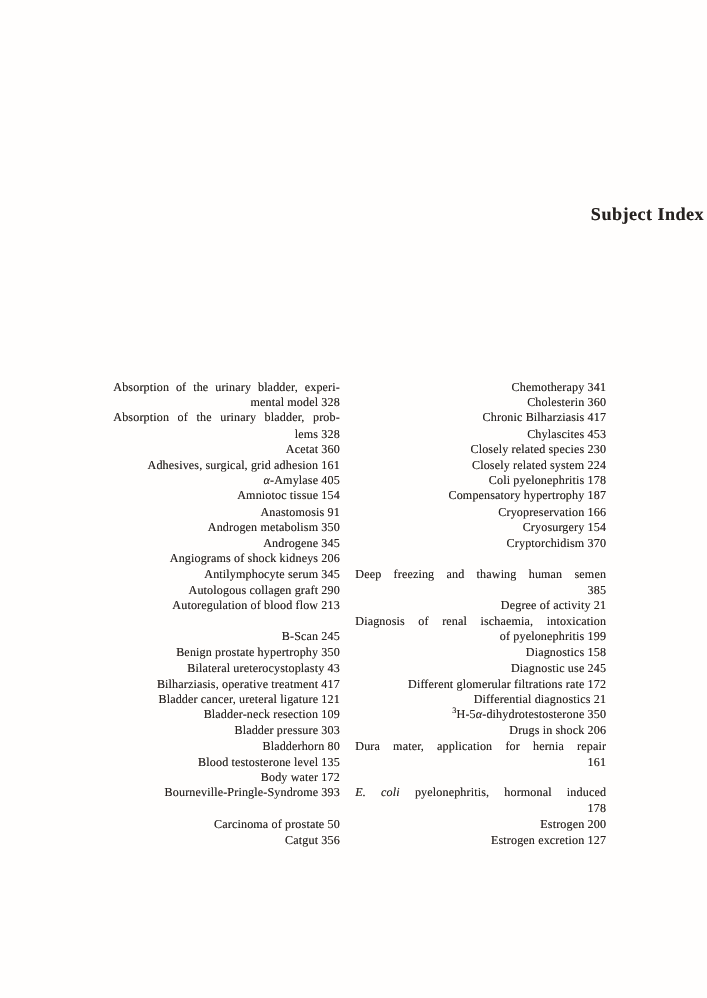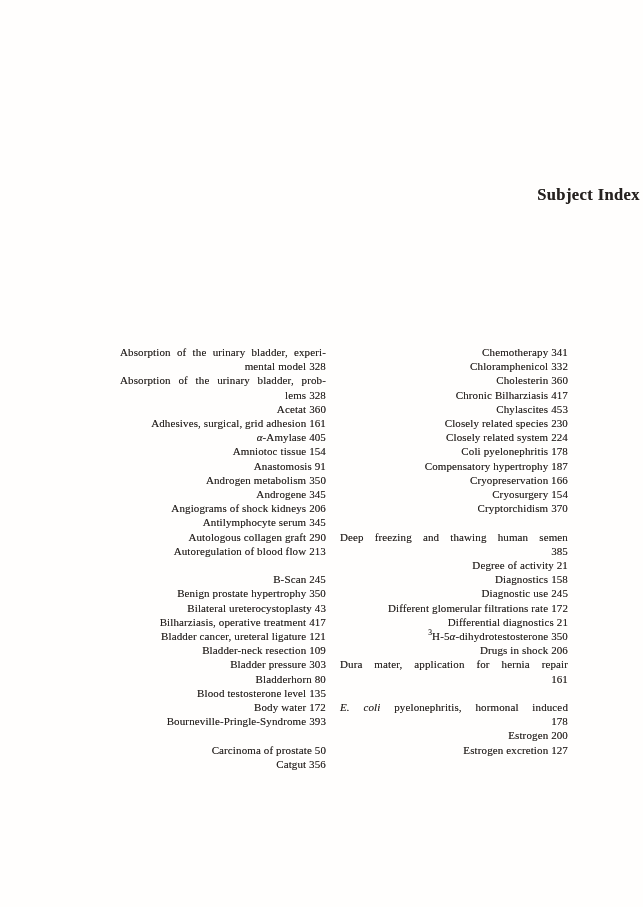--- a/index.html
+++ b/index.html
@@ -20,21 +20,21 @@
     top: 185px; left: 0;
     width: 640px;
     text-align: right;
     font-size: 16.5px;
     font-weight: 700;
     letter-spacing: 0.4px;
     text-shadow: 0 0 0.4px rgba(35,30,25,0.55);
   }
   .cols {
     position: absolute;
-    top: 345px; left: 120px;
+    top: 345px; left: 103px;
     display: flex;
   }
   .col {
     font-size: 11px;
     line-height: 14.2px;
     letter-spacing: 0.12px;
     text-shadow: 0 0 0.35px rgba(35,30,25,0.5);
   }
   .col-left  { width: 206px; margin-right: 14px; }
   .col-right { width: 228px; }
@@ -139,23 +139,20 @@
             <div class="line">Catgut 356</div>
           </div>
         </div>
       </div>
     <div class="col col-right">
         <div class="group">
           <div class="entry">
             <div class="line">Chemotherapy 341</div>
           </div>
           <div class="entry">
-            <div class="line">Chloramphenicol 332</div>
-          </div>
-          <div class="entry">
             <div class="line">Cholesterin 360</div>
           </div>
           <div class="entry">
             <div class="line">Chronic Bilharziasis 417</div>
           </div>
           <div class="entry">
             <div class="line">Chylascites 453</div>
           </div>
           <div class="entry">
             <div class="line">Closely related species 230</div>
@@ -179,20 +176,24 @@
             <div class="line">Cryptorchidism 370</div>
           </div>
         </div>
         <div class="group">
           <div class="entry">
             <div class="line fill">Deep freezing and thawing human semen</div>
             <div class="line cont">385</div>
           </div>
           <div class="entry">
             <div class="line">Degree of activity 21</div>
+          </div>
+          <div class="entry">
+            <div class="line fill">Diagnosis of renal ischaemia, intoxication</div>
+            <div class="line cont">of pyelonephritis 199</div>
           </div>
           <div class="entry">
             <div class="line">Diagnostics 158</div>
           </div>
           <div class="entry">
             <div class="line">Diagnostic use 245</div>
           </div>
           <div class="entry">
             <div class="line">Different glomerular filtrations rate 172</div>
           </div>

